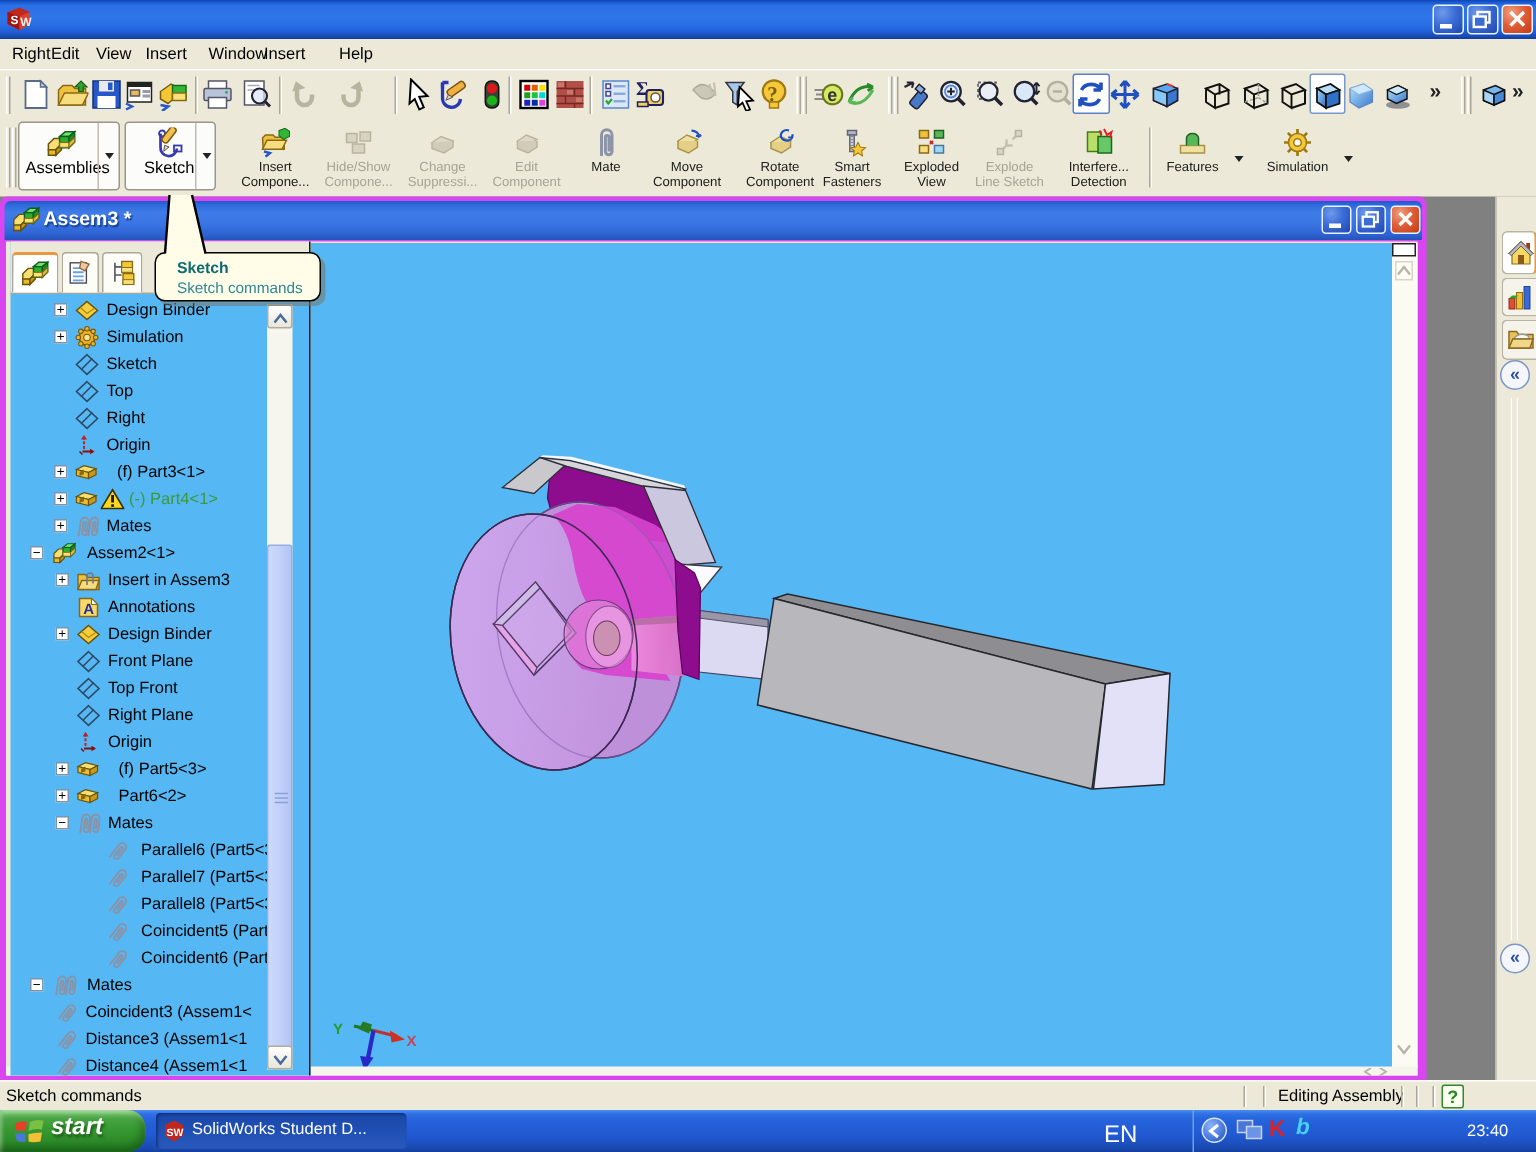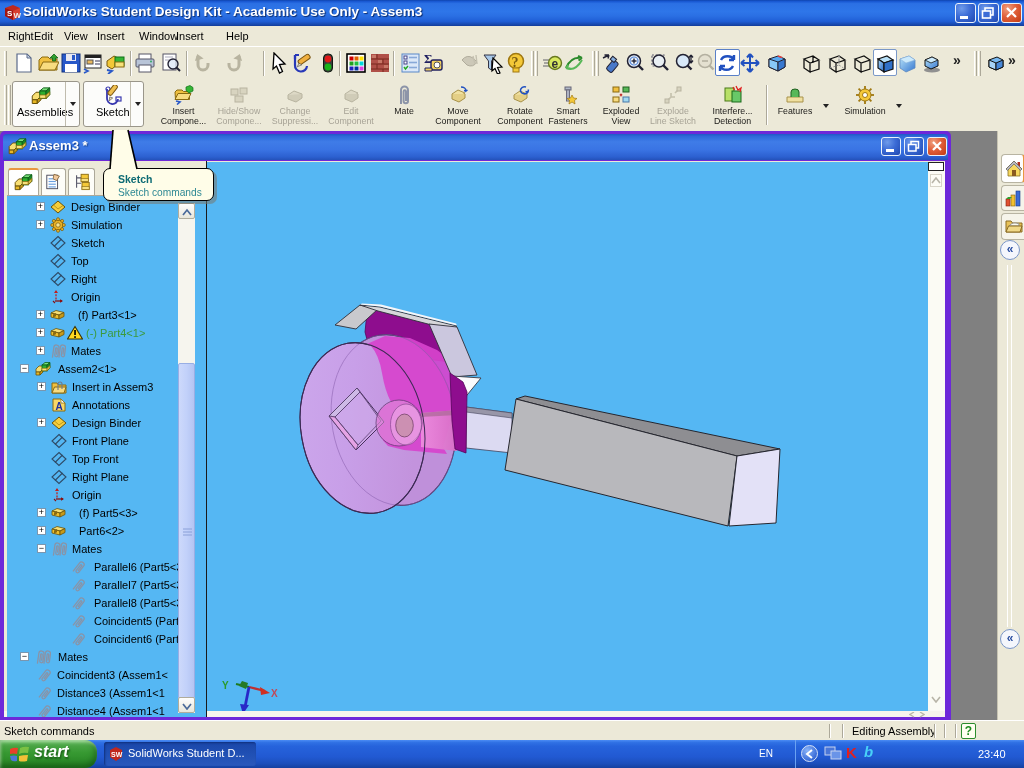--- a/index.html
+++ b/index.html
@@ -38,21 +38,21 @@
 #mdi{left:0;top:131px;width:1024px;height:589px;background:#808080;}
 
 
 #taskpane{position:absolute;left:997px;top:0px;width:27px;height:589px;background:#ECE9D8;border-left:1px solid #c6c3b2;}
 .tptab{position:absolute;left:3px;width:24px;background:#f6f4ea;border:1px solid #b8b4a2;border-right:none;border-radius:4px 0 0 4px;}
 .tpchev{position:absolute;width:20px;height:20px;border-radius:50%;background:#f4f6fc;border:1.6px solid #7a96c8;color:#2b4fa0;
  font-size:12px;font-weight:bold;text-align:center;line-height:17px;}
 
 
 #innerwin{position:absolute;left:0;top:0;width:951px;height:589px;
- background:#6d28d9;border-radius:5px 5px 0 0;}
+ background:#d946ef;border-radius:5px 5px 0 0;}
 #iwtitle{position:absolute;left:3px;top:3px;width:945px;height:26px;border-radius:4px 4px 0 0;
  background:linear-gradient(180deg,#2058c8 0%,#2e6ada 10%,#3f7ce8 30%,#3a74e4 60%,#2c60d0 88%,#2452ba 100%);}
 #iwtitle .ttext{position:absolute;left:26px;top:4px;color:#fff;font-size:13px;font-weight:bold;text-shadow:1px 1px 1px #123c8a;}
 #iwclient{position:absolute;left:4px;top:30px;width:941px;height:556px;background:#ECE9D8;}
 #viewport{position:absolute;left:203px;top:1px;width:721px;height:550px;background:#55b7f3;}
 #vscroll{position:absolute;left:924px;top:1px;width:17px;height:550px;background:#fbfbf4;}
 #hscrollc{position:absolute;left:0px;top:550px;width:941px;height:6px;background:#f6f5ec;}
 
 
 #fmpanel{position:absolute;left:3px;top:0px;width:200px;height:556px;background:#55b7f3;}
@@ -167,21 +167,20 @@
 <div id="screen">
 
   <div class="abs" id="titlebar">
     <svg class="abs" style="left:3px;top:3px" width="19" height="19" viewBox="0 0 19 19">
       <polygon points="2,5 10,2 17,5 17,13 10,17 2,13" fill="#c0281e"></polygon>
       <polygon points="2,5 10,8 10,17 2,13" fill="#a01510"></polygon>
       <polygon points="10,8 17,5 17,13 10,17" fill="#d84030"></polygon>
       <text x="4" y="13" font-size="8" fill="#fff" font-weight="bold">S</text>
       <text x="10.5" y="14.5" font-size="8" fill="#eee" font-weight="bold">W</text>
     </svg>
-    <span class="ttext">SolidWorks Student Design Kit - Academic Use Only - Assem3</span>
     <div class="winbtn wb-blue" style="left:955px"><svg width="19" height="18">
           <rect x="4" y="12" width="8" height="3" fill="#fff"></rect>
         </svg></div>
     <div class="winbtn wb-blue" style="left:978px"><svg width="19" height="18">
           <rect x="6" y="4" width="8" height="7" fill="none" stroke="#fff" stroke-width="1.6"></rect>
           <rect x="3.5" y="7" width="8" height="7" fill="#3c6cd6" stroke="#fff" stroke-width="1.6"></rect>
         </svg></div>
     <div class="winbtn wb-red" style="left:1001px"><svg width="19" height="18">
           <path d="M5 4 L14 13 M14 4 L5 13" stroke="#fff" stroke-width="2.2"></path>
         </svg></div>
@@ -983,28 +982,28 @@
   <div class="abs" id="taskbar">
     <div id="startbtn">
       <svg class="abs" style="left:9px;top:4px" width="22" height="20" viewBox="0 0 22 20">
         <path d="M1 5 Q5 3 9 4 L8 10 Q4 9 1 10 Z" fill="#e8402a"></path>
         <path d="M11 4 Q15 2 20 3 L19 9 Q14 8 10 10 Z" fill="#7ac143"></path>
         <path d="M1 12 Q5 11 8 12 L8 17 Q4 18 2 16 Z" fill="#4a78d8"></path>
         <path d="M10 12 Q14 11 19 11 L18 17 Q13 18 10 17 Z" fill="#f2c037"></path>
       </svg>
       <span class="stext">start</span>
     </div>
-    <div class="taskbtn tb-active" style="left:104px;width:152px;">
+    <div class="taskbtn tb-active" style="left:104px;width:167px;">
       <svg class="abs" style="left:4px;top:4px" width="16" height="16" viewBox="0 0 16 16">
         <polygon points="2,4 8,1 14,4 14,11 8,15 2,11" fill="#c0281e"></polygon>
         <text x="3" y="11" font-size="7" fill="#fff" font-weight="bold">SW</text>
       </svg>
       <span style="position:absolute;left:24px;top:5px;">SolidWorks Student D...</span>
     </div>
-    <span style="position:absolute;left:736px;top:8px;color:#fff;font-size:10px;margin-left:23px;">EN</span>
+    <span style="position:absolute;left:736px;top:8px;color:#fff;font-size:16px;">EN</span>
     <div id="tray">
       <div style="position:absolute;left:5px;top:5px;width:17px;height:17px;border-radius:50%;background:radial-gradient(circle at 35% 30%,#8ab4f8,#3a6cd8 70%,#2a54b8);border:1px solid #d8e4f8;"></div>
       <svg class="abs" style="left:9px;top:9px" width="10" height="10">
           <path d="M7 1 L2 5 L7 9" fill="none" stroke="#fff" stroke-width="2"></path>
         </svg>
       <svg class="abs" style="left:28px;top:6px" width="19" height="16">
           <rect x="1" y="1" width="10" height="8" fill="#4a76d8" stroke="#c8d4f0"></rect>
           <rect x="7" y="5" width="10" height="8" fill="#6a94e8" stroke="#c8d4f0"></rect>
         </svg>
       <span style="position:absolute;left:50px;top:4px;color:#e02020;font-weight:bold;font-size:15px;">K</span>

